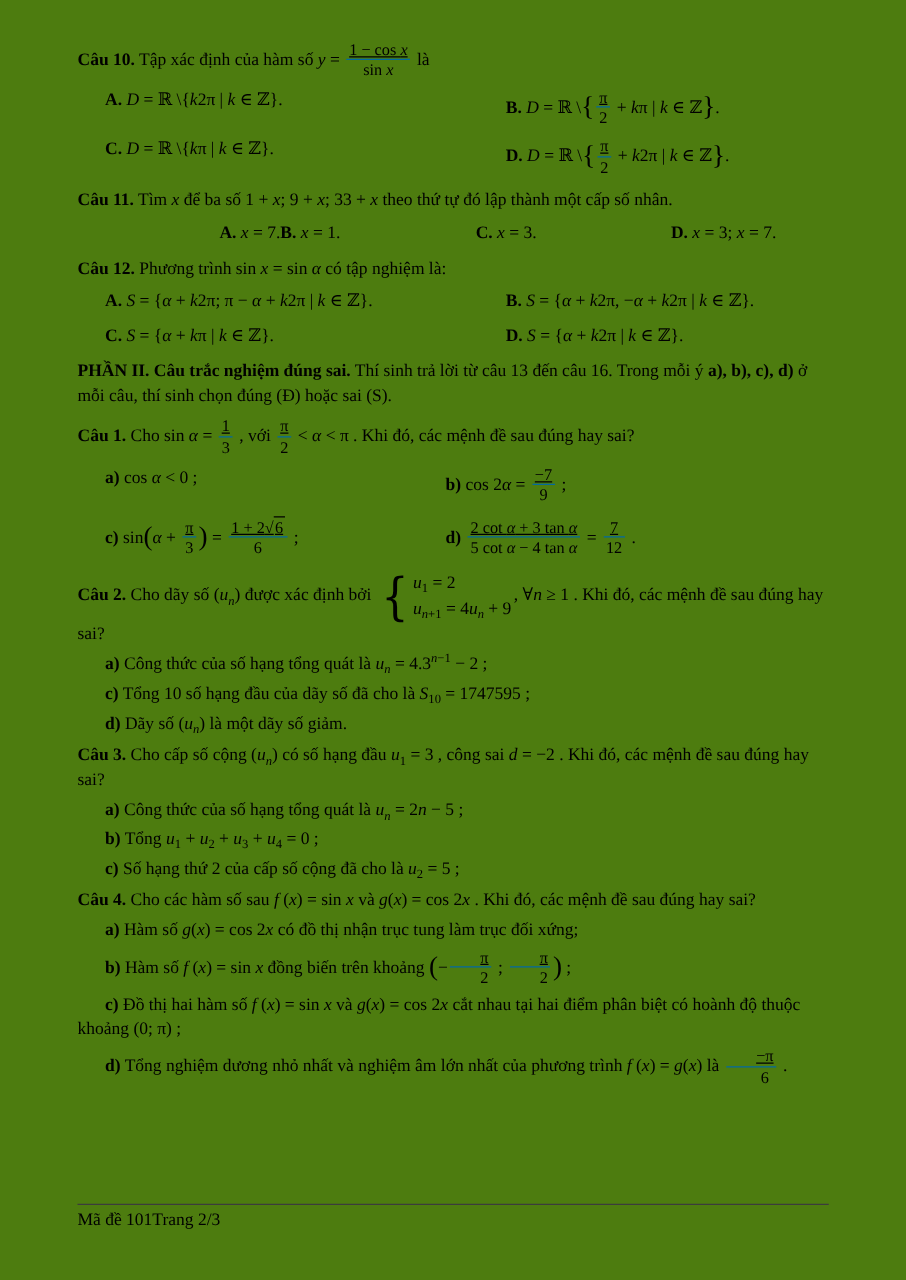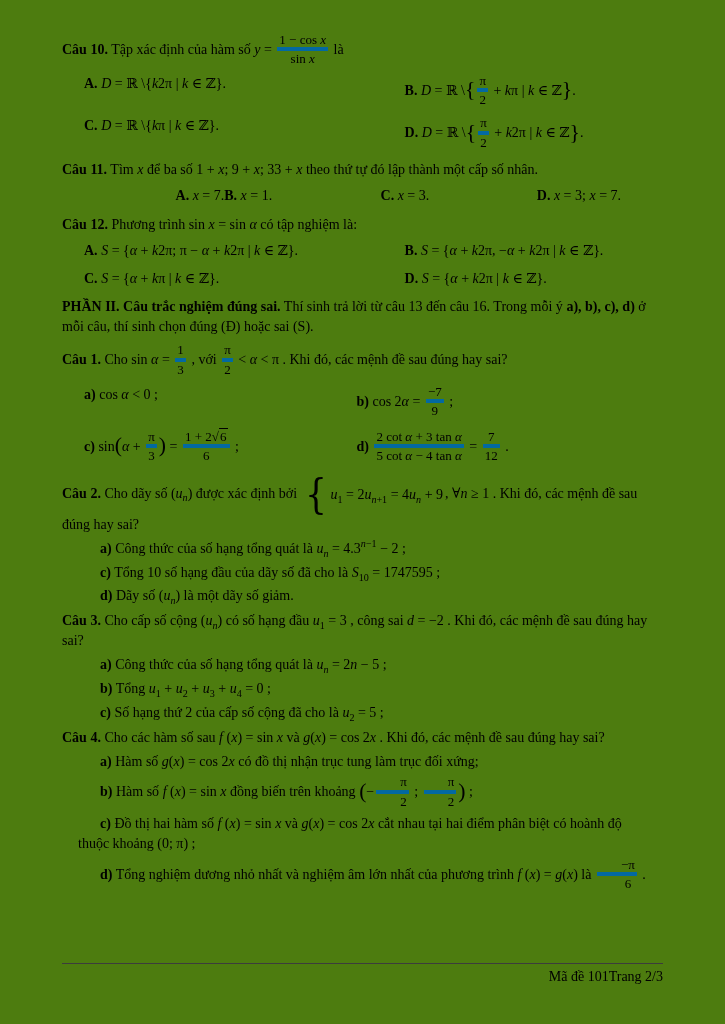--- a/index.html
+++ b/index.html
@@ -17,37 +17,37 @@
   .opts{display:grid;}
   .cols2{grid-template-columns:57% 43%;}
   .cols4{grid-template-columns:27% 26% 26% 21%;}
   .opt{margin:4px 0;}
   .cols2 .opt:nth-child(odd){padding-left:22px;}
   .cols4 .opt:first-child{padding-left:22px;text-align:right;}
   
   .parts.grid2{display:grid;grid-template-columns:49% 51%;}
   .parts.grid2 .part{margin:5px 0;}
   .parts.grid2 .part:nth-child(odd){padding-left:22px;}
-  .parts.stack .part{text-indent:22px;margin:4px 16px;}
+  .parts.stack .part{text-indent:22px;margin:4px 0;}
   
   .mi{font-style:italic;}
   sup,sub{font-size:0.72em;line-height:0;}
   .frac{display:inline-flex;flex-direction:column;text-align:center;vertical-align:middle;
         font-size:0.93em;line-height:1.18;margin:0 2px;position:relative;top:-1px;}
-  .frac .fn{border-bottom:4px solid #0369a1;padding:0 2px;}
+  .frac .fn{border-bottom:1px solid #0369a1;padding:0 2px;text-decoration:underline;}
   .frac .fd{padding:0 2px;}
   .cases{display:inline-flex;align-items:center;vertical-align:middle;margin:0 2px;}
   .cbrace{font-size:2.9em;font-weight:400;line-height:1;margin-right:2px;transform:scaleX(.85);font-family:"DejaVu Serif",serif;}
-  .crows{display:inline-flex;line-height:1.5;text-align:left;}
+  .crows{display:inline-flex;flex-direction:column;line-height:1.5;text-align:left;}
   .sqrt{white-space:nowrap;}
   .rad{border-top:1px solid #000;padding:0 1px;}
   .bigd{font-size:1.55em;line-height:1;vertical-align:middle;position:relative;top:-1px;}
   
   .footer{position:absolute;left:62px;right:62px;top:963px;border-top:1.5px solid #3c3c3c;
-          display:flex;justify-content:flex-end;padding-top:3px;}
+          display:flex;justify-content:flex-start;padding-top:3px;}
 </style>
 </head>
 <body>
 
 <div class="page">
   <main class="content">
       <div class="block question">
         <div class="stem"><b class="qlabel">Câu 10.</b> Tập xác định của hàm số <span class="mi">y</span> = <span class="frac">
             <span class="fn">1 − cos <span class="mi">x</span></span>
             <span class="fd">sin <span class="mi">x</span></span>

